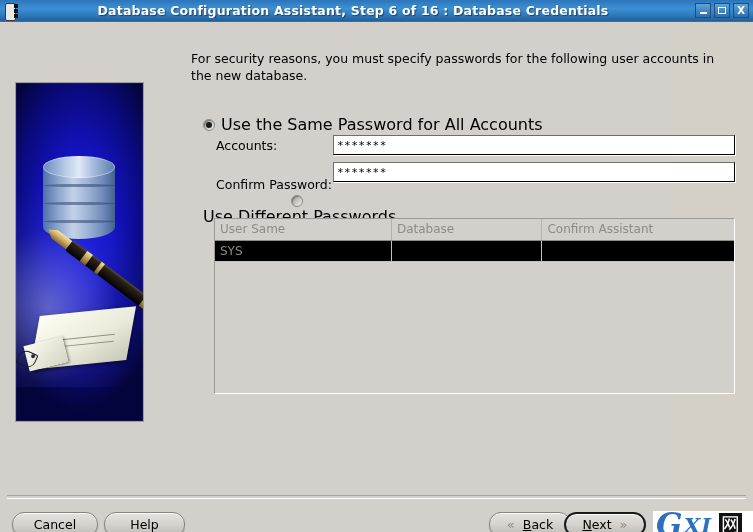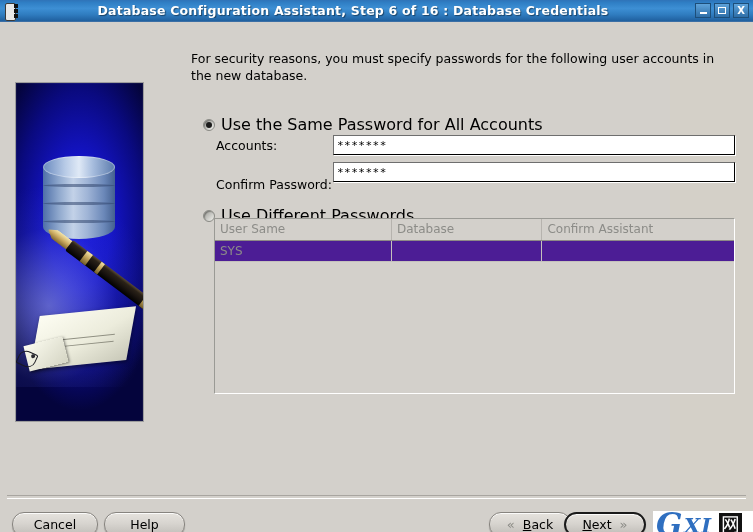--- a/index.html
+++ b/index.html
@@ -240,21 +240,21 @@
 
   .radio-row {
     position: absolute;
     display: flex;
     align-items: center;
     font-size: 16px;
     color: #000;
     cursor: default;
   }
   .radio-row.r-same { left: 203px; top: 93px; }
-  .radio-row.r-diff { left: 203px; top: 184px; }
+  .radio-row.r-diff { left: 203px; top: 173px; flex-direction: column; }
   .radio {
     width: 12px; height: 12px;
     border-radius: 50%;
     background: linear-gradient(to bottom right, #9b9b96, #f2f2ee);
     border: 1px solid #8a8a85;
     box-shadow: inset 1px 1px 1px rgba(0,0,0,0.3);
     margin-right: 6px;
     position: relative;
     box-sizing: border-box;
     flex: 0 0 auto;
@@ -326,21 +326,21 @@
     box-sizing: border-box;
   }
   .tbl th:last-child { border-right: none; }
   .tbl td {
     color: #8c8c88;
     padding: 3px 8px 3px 5px;
     height: 21px;
     border-right: 1px solid #c4c1bc;
     border-bottom: 1px solid #c4c1bc;
     box-sizing: border-box;
-    background: #4c1d95;
+    background: #000000;
     margin-top: 20px;
   }
   .tbl td:last-child { border-right: none; }
 
   
   .sep {
     position: absolute;
     left: 7px; top: 473px;
     width: 739px; height: 2px;
     border-top: 1px solid #a8a5a0;

